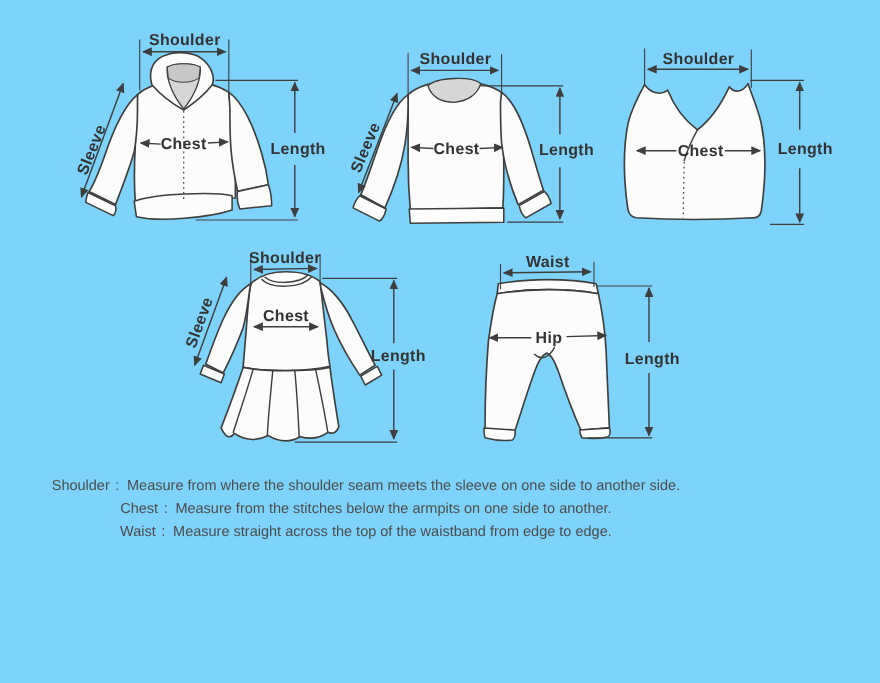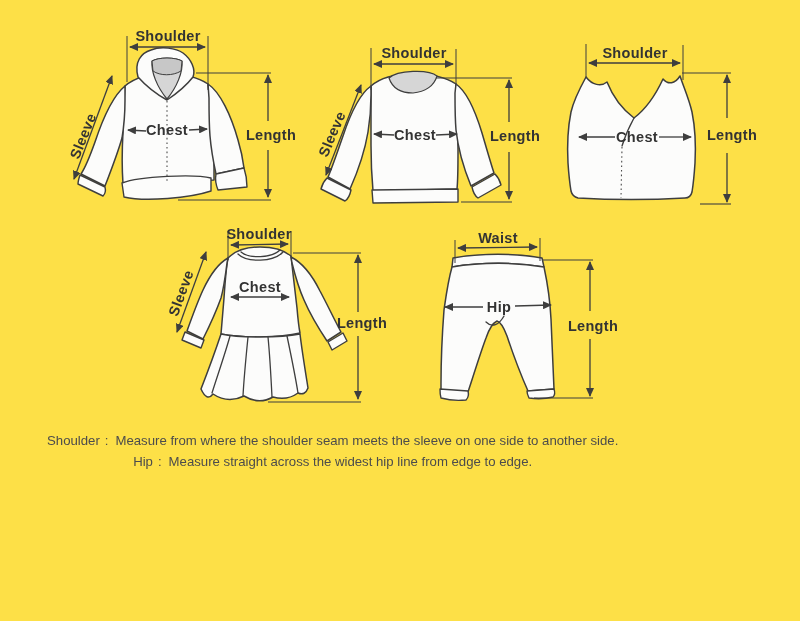--- a/index.html
+++ b/index.html
@@ -1,17 +1,17 @@
 <!DOCTYPE html>
 <html><head>
 <meta charset="utf-8">
 <style>
   html,body{margin:0;padding:0;background:#e8e8e8;}
   body{font-family:"Liberation Sans",sans-serif;}
-  .stage{position:relative;width:800px;height:621px;background:#fde047;overflow:hidden;}
+  .stage{position:relative;width:800px;height:621px;background:#7dd3fc;overflow:hidden;}
   .stage svg{position:absolute;left:0;top:0;display:block;}
 
   
   .garment{fill:#fcfcfb;stroke:#3e3e3e;stroke-width:1.5;stroke-linejoin:round;stroke-linecap:round;}
   .band{fill:#fcfcfb;stroke:#3e3e3e;stroke-width:1.4;stroke-linejoin:round;}
   .shade{fill:#d6d6d6;stroke:#3e3e3e;stroke-width:1.2;stroke-linejoin:round;}
   .shade2{fill:#c7c7c7;stroke:#3e3e3e;stroke-width:1;stroke-linejoin:round;}
   .detail{fill:none;stroke:#3e3e3e;stroke-width:1.3;stroke-linecap:round;}
   .dotted{fill:none;stroke:#4a4a4a;stroke-width:1.1;stroke-dasharray:1.6 3;}
   .meas{fill:none;stroke:#3e3e3e;stroke-width:1.3;}
@@ -157,17 +157,20 @@
       <path class="meas" marker-end="url(#arr)" d="M590 339 V 396"></path>
       <text class="lbl" x="593" y="331" text-anchor="middle">Length</text>
     </g>
   </svg>
 
   <div class="defs-block">
     <div class="def-line">
       <span>Shoulder</span><span class="sep">:</span><span>Measure from where the shoulder seam meets the sleeve on one side to another side.</span>
     </div>
     <div class="def-line">
-      <span>Hip</span><span class="sep">:</span><span>Measure straight across the widest hip line from edge to edge.</span>
+      <span>Chest</span><span class="sep">:</span><span>Measure from the stitches below the armpits on one side to another.</span>
+    </div>
+    <div class="def-line">
+      <span>Waist</span><span class="sep">:</span><span>Measure straight across the top of the waistband from edge to edge.</span>
     </div>
   </div>
 
 </div>
 
 </body></html>

